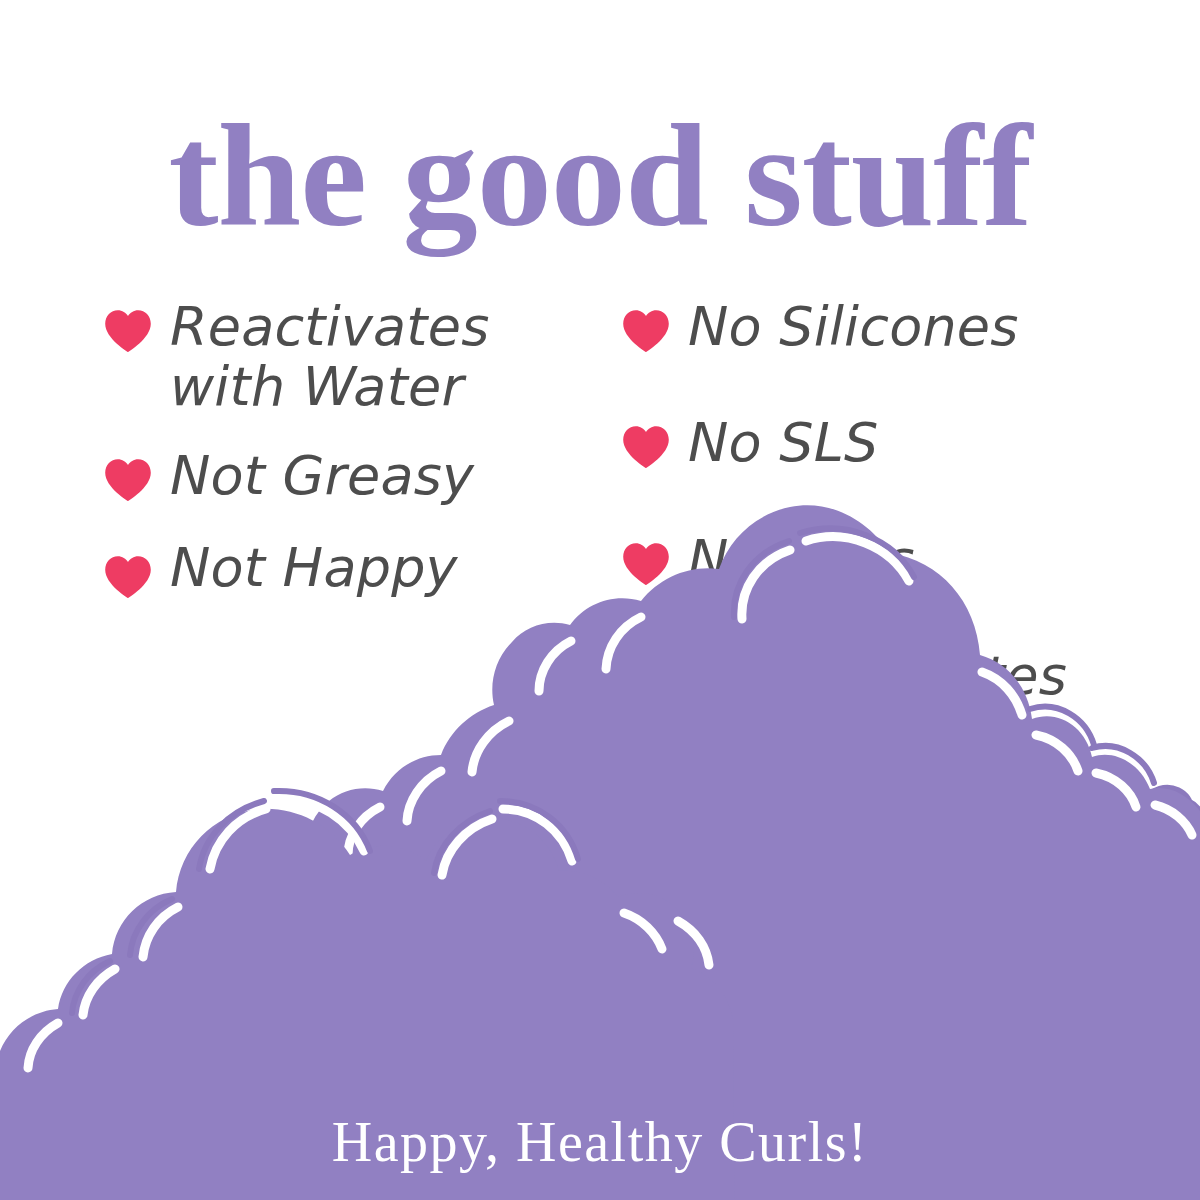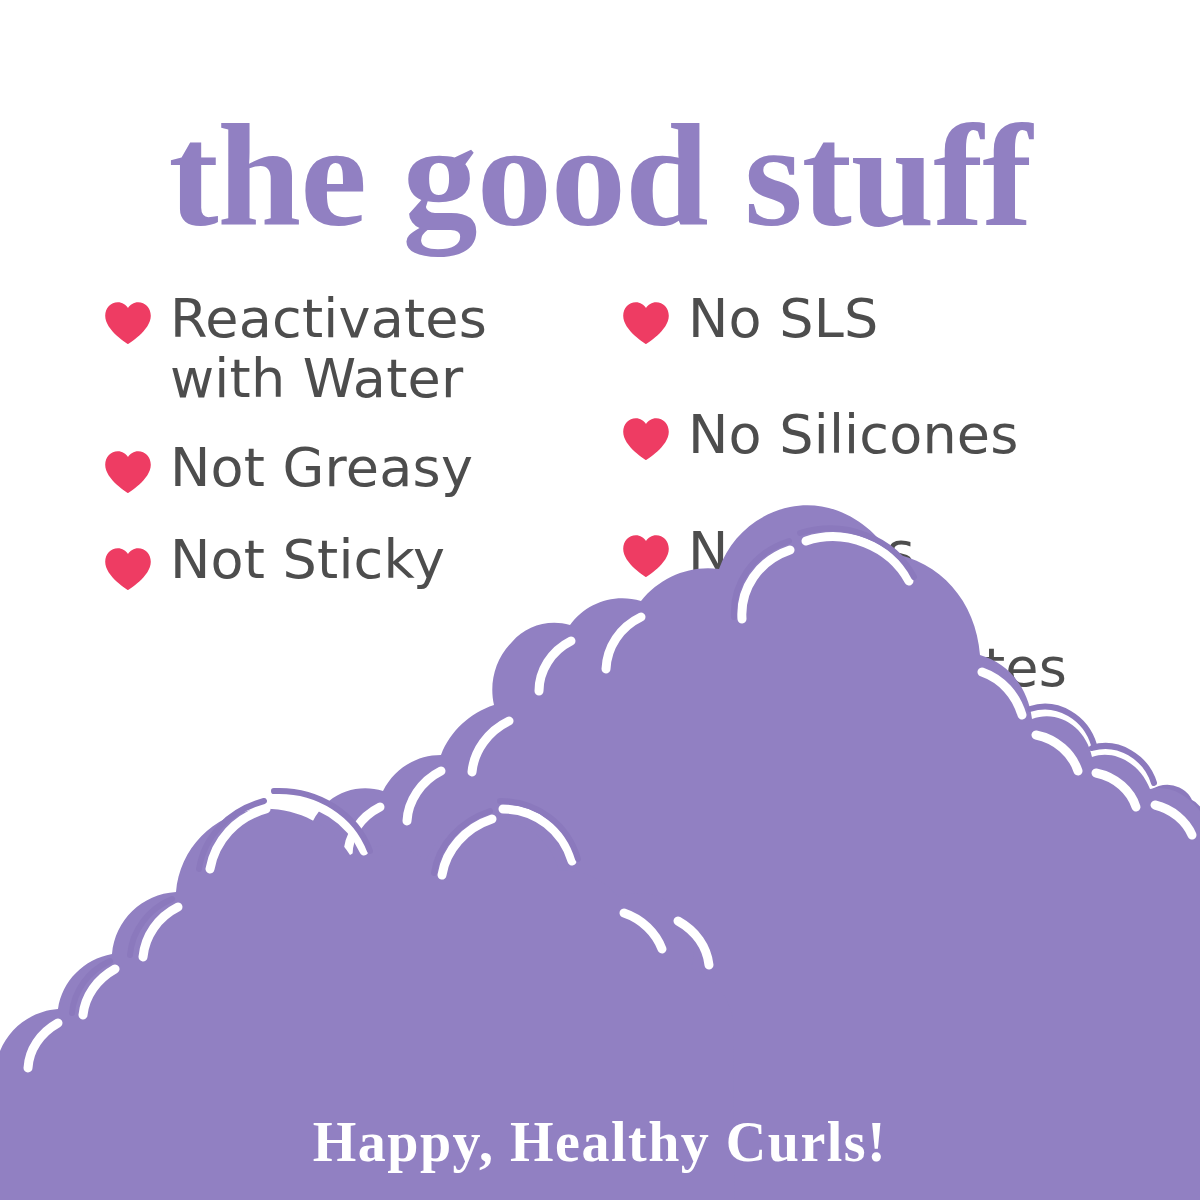--- a/index.html
+++ b/index.html
@@ -39,21 +39,22 @@
   
   .features {
     position: absolute;
     left: 0;
     top: 248px;
     width: 1200px;
     height: 560px;
   }
   .col {
     position: absolute;
-    top: 0;
+    top: 8px;
+    font-style: italic;
   }
   .col-left  { left: 104px;  width: 520px; }
   .col-right { left: 622px;  width: 560px; }
 
   .feature {
     display: flex;
     align-items: flex-start;
     margin-bottom: 26px;
   }
   .heart {
@@ -94,21 +95,21 @@
   }
 
   
   .tagline {
     position: absolute;
     left: 0;
     top: 1073px;
     width: 1200px;
     text-align: center;
     font-family: "Liberation Serif", serif;
-    font-weight: 700;
+    font-weight: 400;
     font-size: 56px;
     line-height: 1;
     color: #ffffff;
     letter-spacing: 1.5px;
   }
 </style>
 </head>
 <body>
 
 <div id="canvas">
@@ -138,43 +139,43 @@
         </span>
         <span class="feature-label">Not Greasy</span>
       </div>
 
       <div class="feature">
         <span class="heart">
           <svg viewBox="0 0 32 29" aria-hidden="true">
             <path fill="currentColor" d="M16 28.5C16 28.5 0.8 19.4 0.8 9.6C0.8 4.3 4.6 0.6 9.2 0.6C12.2 0.6 14.6 2.2 16 4.5C17.4 2.2 19.8 0.6 22.8 0.6C27.4 0.6 31.2 4.3 31.2 9.6C31.2 19.4 16 28.5 16 28.5Z"></path>
           </svg>
         </span>
-        <span class="feature-label">Not Sticky</span>
+        <span class="feature-label">Not Happy</span>
       </div>
 
     </div>
 
     <div class="col col-right">
 
       <div class="feature">
         <span class="heart">
           <svg viewBox="0 0 32 29" aria-hidden="true">
             <path fill="currentColor" d="M16 28.5C16 28.5 0.8 19.4 0.8 9.6C0.8 4.3 4.6 0.6 9.2 0.6C12.2 0.6 14.6 2.2 16 4.5C17.4 2.2 19.8 0.6 22.8 0.6C27.4 0.6 31.2 4.3 31.2 9.6C31.2 19.4 16 28.5 16 28.5Z"></path>
           </svg>
         </span>
+        <span class="feature-label">No Silicones</span>
+      </div>
+
+      <div class="feature">
+        <span class="heart">
+          <svg viewBox="0 0 32 29" aria-hidden="true">
+            <path fill="currentColor" d="M16 28.5C16 28.5 0.8 19.4 0.8 9.6C0.8 4.3 4.6 0.6 9.2 0.6C12.2 0.6 14.6 2.2 16 4.5C17.4 2.2 19.8 0.6 22.8 0.6C27.4 0.6 31.2 4.3 31.2 9.6C31.2 19.4 16 28.5 16 28.5Z"></path>
+          </svg>
+        </span>
         <span class="feature-label">No SLS</span>
-      </div>
-
-      <div class="feature">
-        <span class="heart">
-          <svg viewBox="0 0 32 29" aria-hidden="true">
-            <path fill="currentColor" d="M16 28.5C16 28.5 0.8 19.4 0.8 9.6C0.8 4.3 4.6 0.6 9.2 0.6C12.2 0.6 14.6 2.2 16 4.5C17.4 2.2 19.8 0.6 22.8 0.6C27.4 0.6 31.2 4.3 31.2 9.6C31.2 19.4 16 28.5 16 28.5Z"></path>
-          </svg>
-        </span>
-        <span class="feature-label">No Silicones</span>
       </div>
 
       <div class="feature">
         <span class="heart">
           <svg viewBox="0 0 32 29" aria-hidden="true">
             <path fill="currentColor" d="M16 28.5C16 28.5 0.8 19.4 0.8 9.6C0.8 4.3 4.6 0.6 9.2 0.6C12.2 0.6 14.6 2.2 16 4.5C17.4 2.2 19.8 0.6 22.8 0.6C27.4 0.6 31.2 4.3 31.2 9.6C31.2 19.4 16 28.5 16 28.5Z"></path>
           </svg>
         </span>
         <span class="feature-label">No Dyes</span>
       </div>

